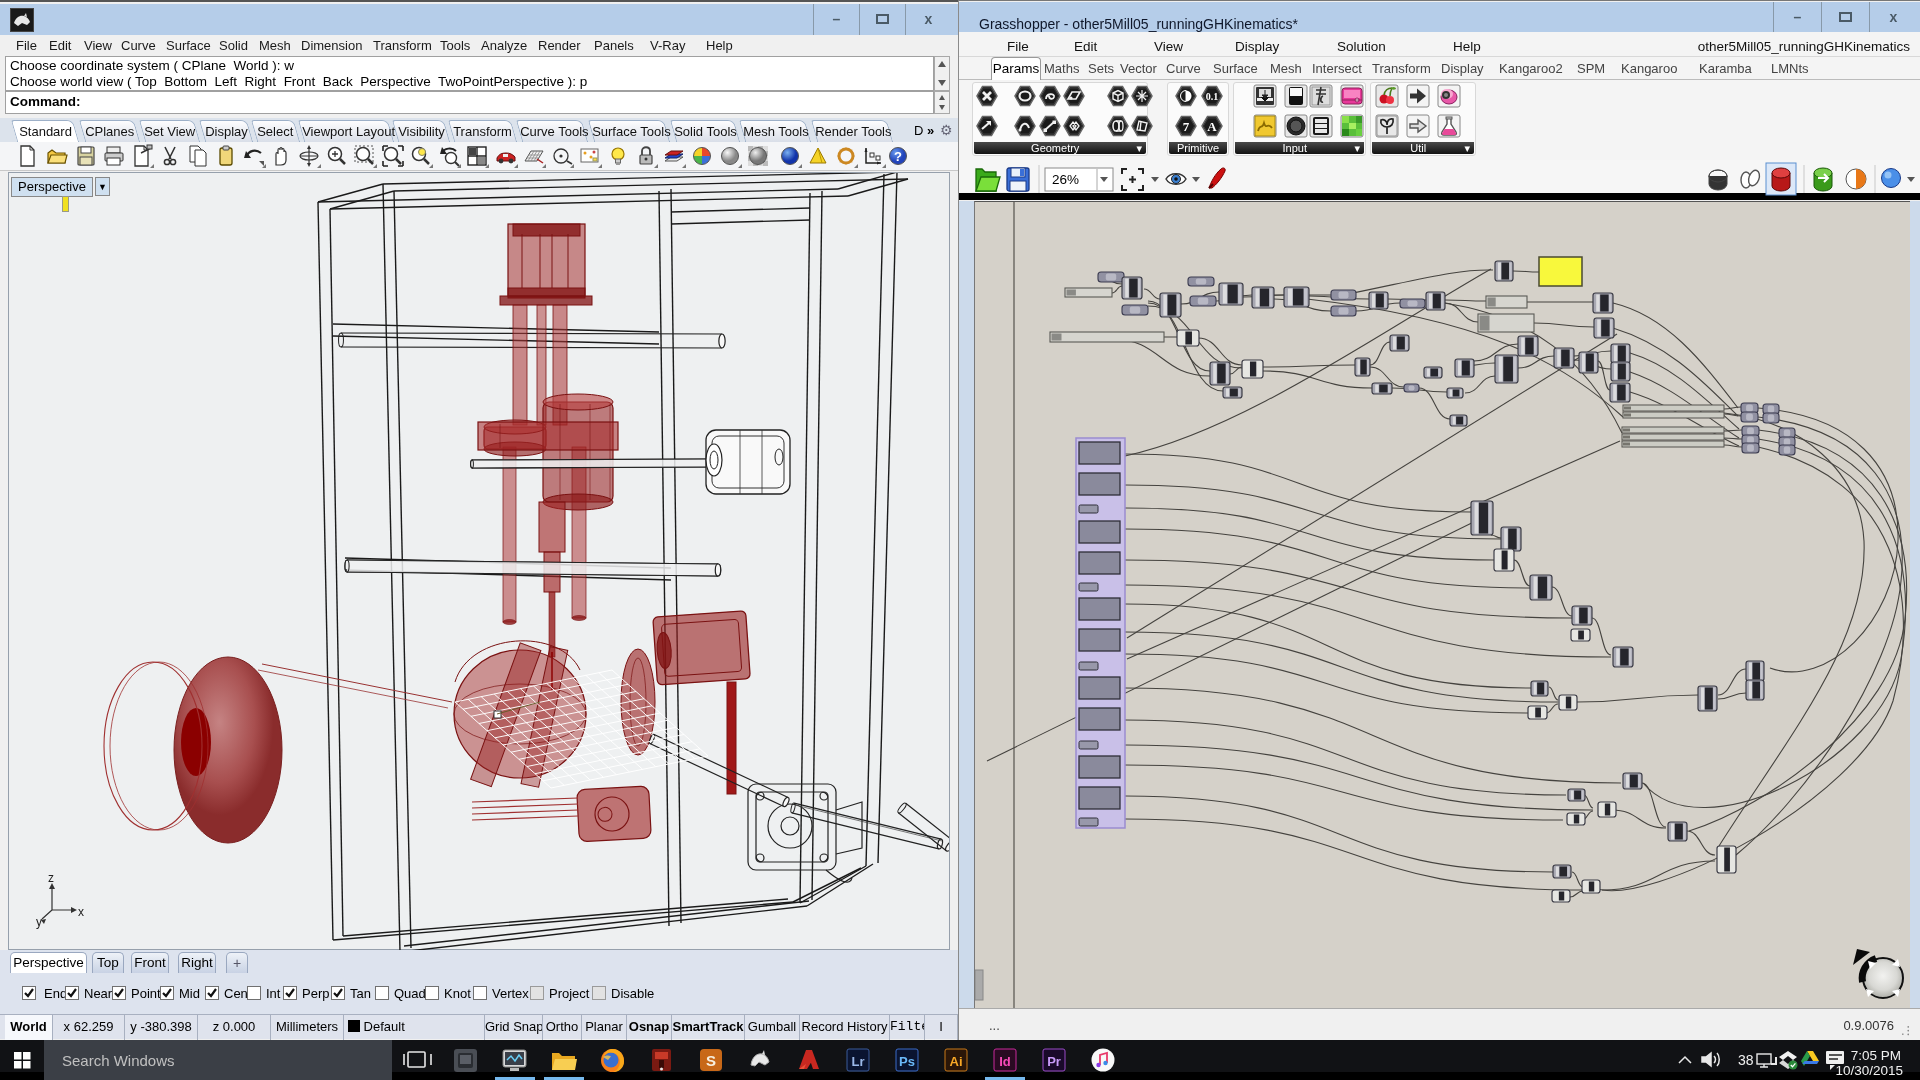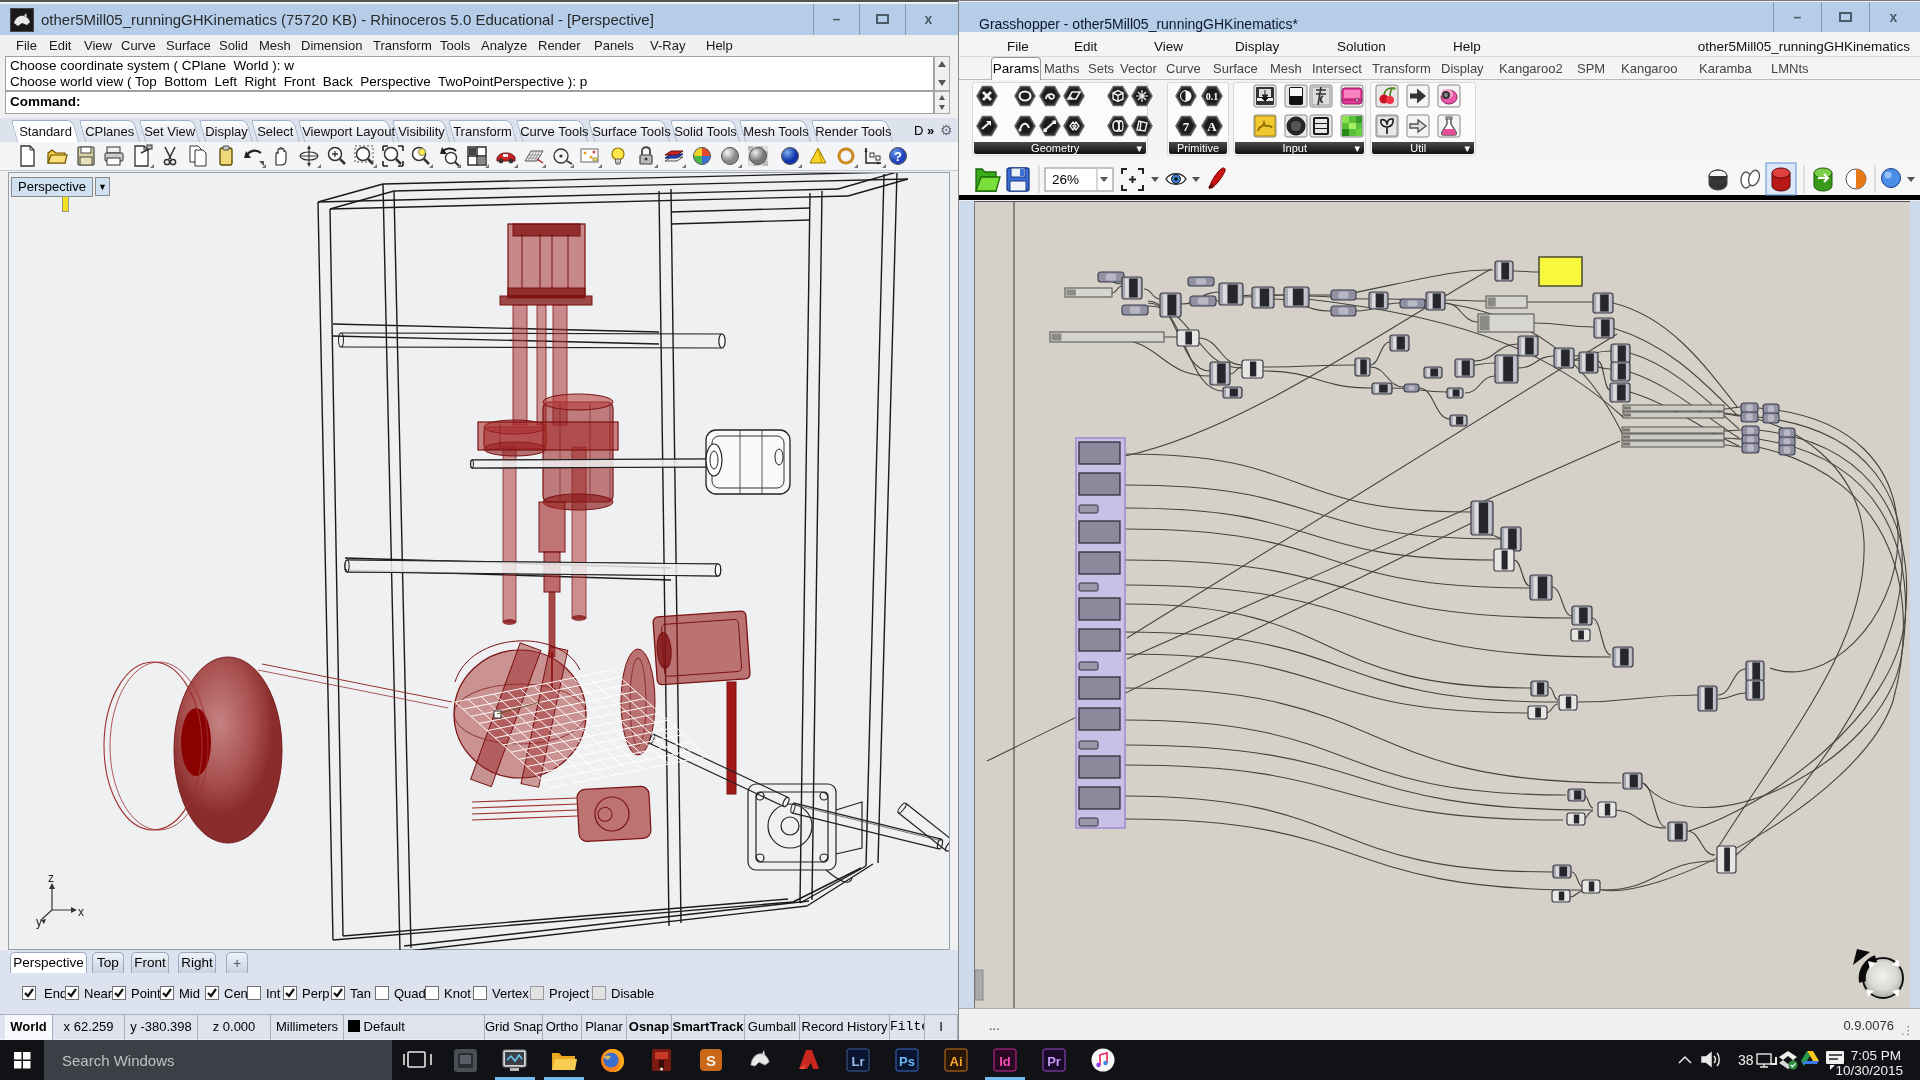--- a/index.html
+++ b/index.html
@@ -1,20 +1,20 @@
 <!DOCTYPE html>
 <html><head>
 <meta charset="utf-8">
 <style>
 html,body{margin:0;padding:0;width:1920px;height:1080px;overflow:hidden;background:#000;
   font-family:"Liberation Sans",sans-serif;}
 *{box-sizing:border-box;}
 #rhino{position:absolute;left:0;top:0;width:958px;height:1040px;background:#f0f0f0;border-top:2px solid #555;}
 #gh{position:absolute;left:958px;top:0;width:962px;height:1040px;background:#f0f0f0;border-top:1px solid #777;border-left:1px solid #8a8a8a;}
-#taskbar{position:absolute;left:0;top:1040px;width:1920px;height:40px;background:#111215;}
+#taskbar{position:absolute;left:0;top:1040px;width:1920px;height:32px;background:#111215;}
 
 #r-title{position:absolute;left:0;top:2px;width:958px;height:31px;background:#b5cde9;}
 #r-title .ticon{position:absolute;left:10px;top:4px;width:24px;height:24px;background:#1a1a1a;border:1px solid #444;}
 #r-title .ttext{position:absolute;left:41px;top:7px;font-size:15px;color:#2a2a2a;}
 .winbtns{position:absolute;top:0;height:31px;display:flex;}
 .winbtn{width:46px;height:31px;color:#4a5a66;text-align:center;line-height:31px;font-size:14px;font-weight:bold;border-left:1px solid #8899a9;}
 #r-menu{position:absolute;left:0;top:33px;width:958px;height:20px;background:#f0f0f0;font-size:13px;color:#1a1a1a;}
 #r-cmdhist{position:absolute;left:5px;top:54px;width:929px;height:35px;background:#fff;border:1px solid #a0a0a0;font-size:13.5px;color:#000;padding:1px 4px;line-height:16px;}
 #r-cmdline{position:absolute;left:5px;top:89px;width:929px;height:23px;background:#fff;border:1px solid #a0a0a0;font-size:13.5px;font-weight:bold;color:#000;padding:2px 4px;}
 #r-scroll1{position:absolute;left:934px;top:54px;width:16px;height:35px;background:#f0f0f0;border:1px solid #a8a8a8;}
@@ -34,35 +34,34 @@
 #r-status{position:absolute;left:0;top:1012px;width:1000px;height:25px;background:#dfe3ed;border-top:1px solid #a8b0c0;font-size:13.5px;color:#000;}
 .scell{position:absolute;top:0;height:25px;border-right:1px solid #a8b0c0;padding-top:4px;text-align:center;font-size:13px;white-space:nowrap;overflow:hidden;}
 
 #g-title{position:absolute;left:0;top:1px;width:961px;height:30px;background:#b5cde9;}
 #g-menu{position:absolute;left:0;top:31px;width:961px;height:25px;background:#f4f4f4;font-size:13.5px;color:#111;}
 #g-tabs{position:absolute;left:0;top:56px;width:961px;height:23px;background:#f4f4f4;font-size:13.5px;color:#333;border-bottom:1px solid #bbb;}
 .gtab{position:absolute;top:4px;color:#444;font-size:13px;}
 #g-palette{position:absolute;left:0;top:79px;width:961px;height:80px;background:#f4f4f4;}
 .ggroup{position:absolute;top:2px;height:74px;background:#fbfbfb;border:1px solid #d8d8d8;border-radius:3px;}
 .glabel{position:absolute;left:1px;bottom:1px;height:12px;right:1px;background:linear-gradient(#4a4a4a,#111);color:#fff;font-size:11px;text-align:center;line-height:12px;border-radius:0 0 2px 2px;}
-#g-toolbar{position:absolute;left:0;top:159px;width:961px;height:40px;background:#f6f6f6;border-bottom:5px solid #000000;}
+#g-toolbar{position:absolute;left:0;top:159px;width:961px;height:40px;background:#f6f6f6;border-bottom:7px solid #000000;}
 #g-canvas{position:absolute;left:15px;top:200px;width:936px;height:807px;background:#d5d1c9;border-top:1px solid #555;border-left:1px solid #777;}
 #g-stripL{position:absolute;left:0;top:200px;width:15px;height:807px;background:#ccdaeb;}
 #g-stripR{position:absolute;left:951px;top:200px;width:11px;height:807px;background:#ccdaeb;}
 #g-status{position:absolute;left:0;top:1007px;width:961px;height:33px;background:#f0f0f0;border-top:1px solid #aaa;font-size:13px;color:#444;}
 </style>
 </head>
 <body>
 <div id="rhino">
   <div id="r-title">
     <div class="ticon"><svg width="22" height="22" viewBox="0 0 22 22">
           <path d="M3 14 C5 8 9 6 13 7 C16 8 18 10 19 13 L16 16 L11 14 L7 17 Z" fill="#e8e8e8"></path>
           <path d="M13 7 L15 4 L16 8" fill="#ddd"></path>
         </svg></div>
-    <div class="ttext">other5Mill05_runningGHKinematics (75720 KB) - Rhinoceros 5.0 Educational - [Perspective]</div>
     <div class="winbtns" style="left:813px;">
         <div class="winbtn">–</div>
         <div class="winbtn"><span style="display:inline-block;width:13px;height:10px;border:2px solid #4a5a66;"></span></div>
         <div class="winbtn">x</div>
       </div>
   </div>
   <div id="r-menu">
       <span style="position:absolute;left:16px;top:3px;">File</span>
       <span style="position:absolute;left:49px;top:3px;">Edit</span>
       <span style="position:absolute;left:84px;top:3px;">View</span>

